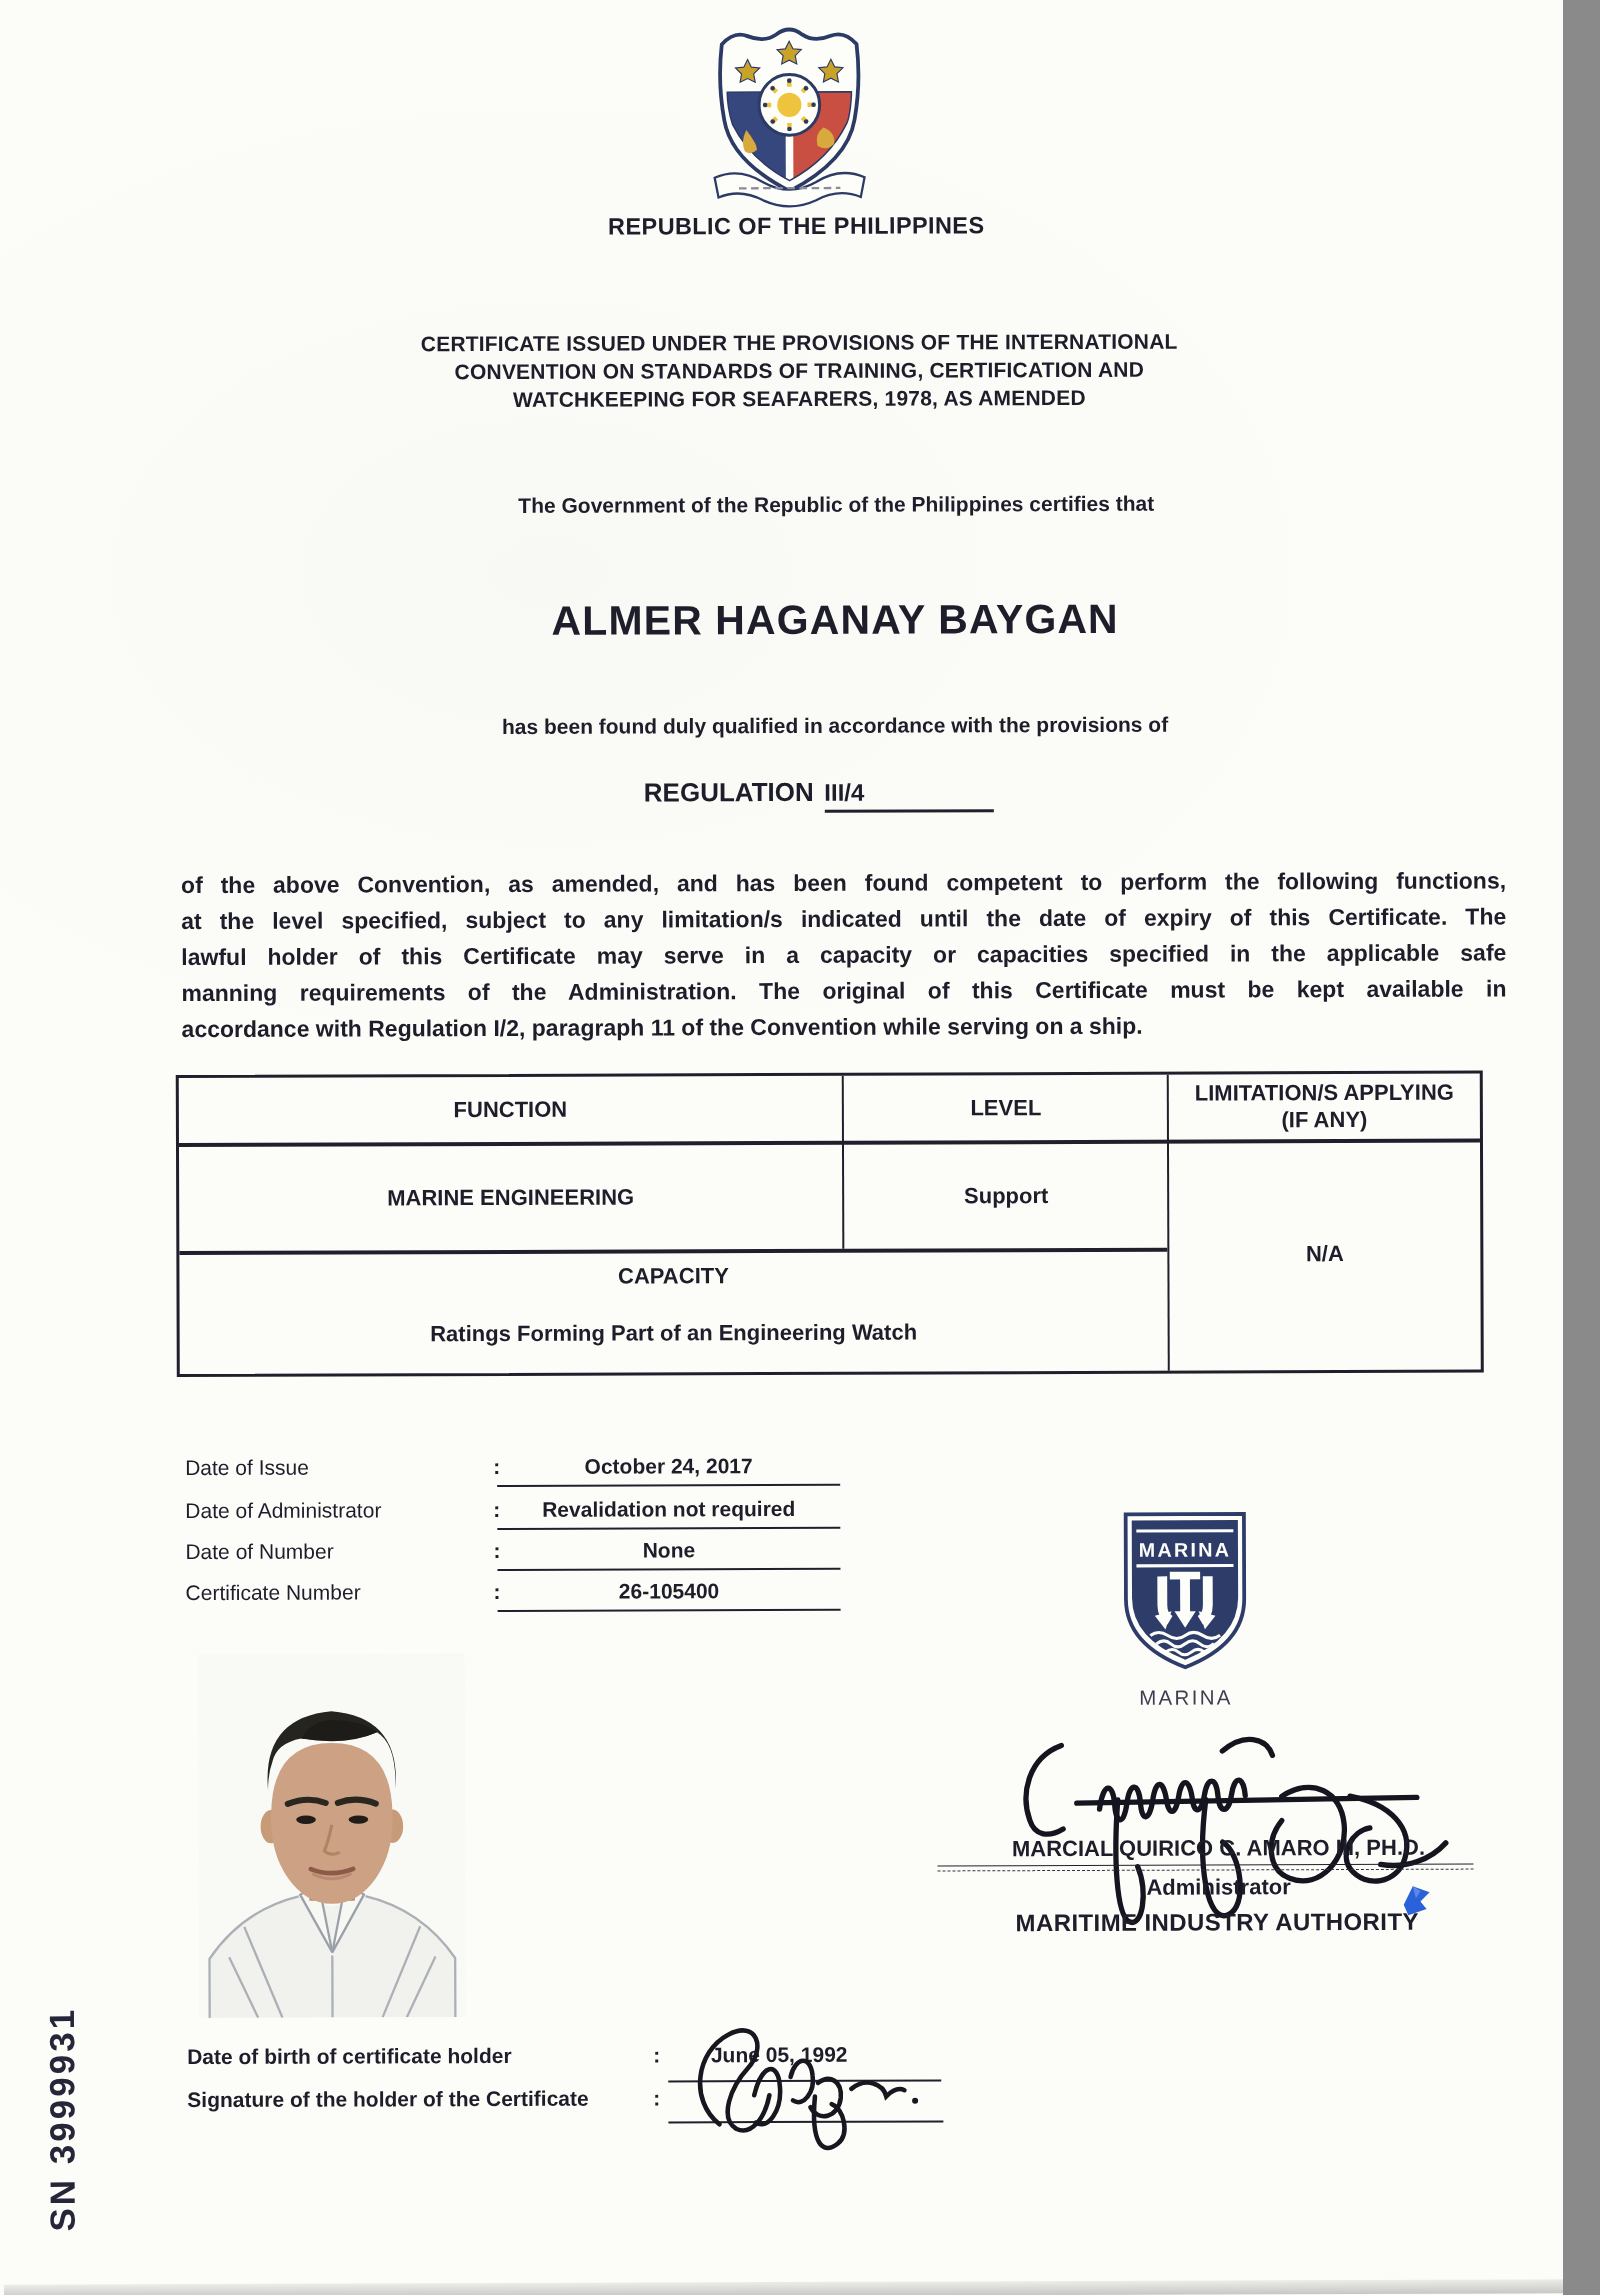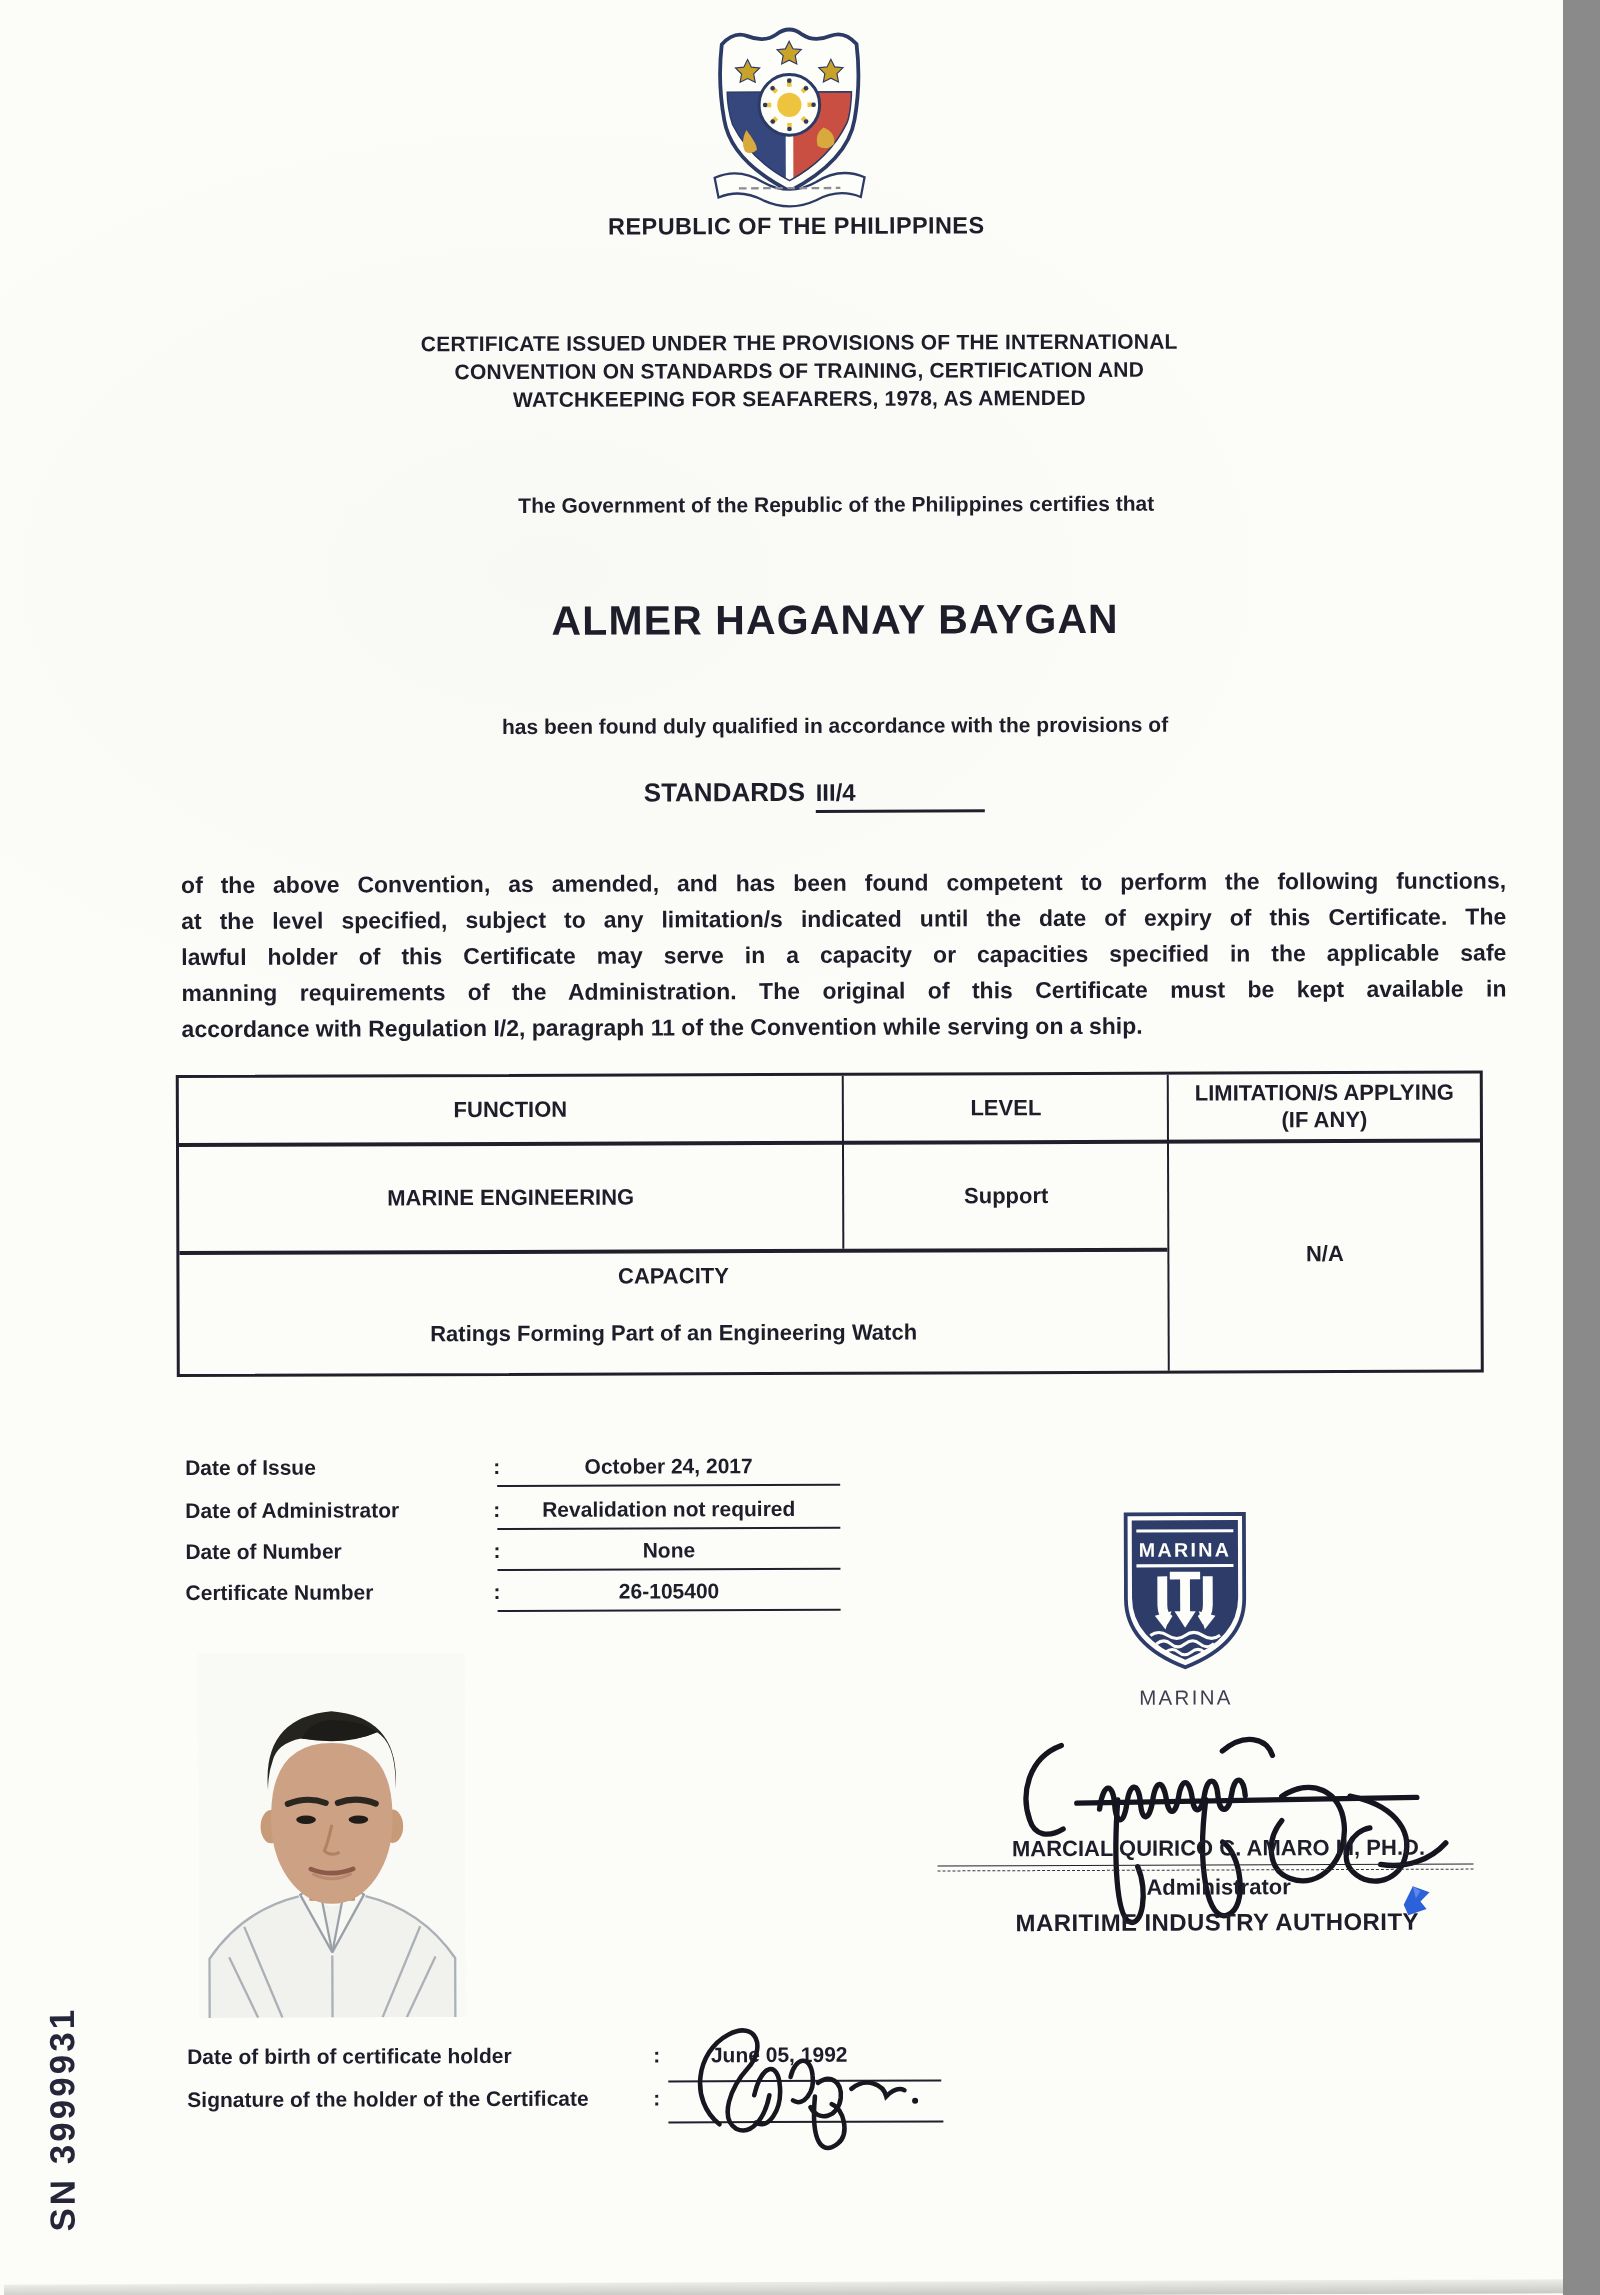--- a/index.html
+++ b/index.html
@@ -23,21 +23,21 @@
   
   .bodytext{left:182px;top:865px;width:1325px;font-size:23px;line-height:36px;}
   .bline{text-align:justify;text-align-last:justify;white-space:normal;}
   .bline.last{text-align-last:left;}
   
   .cert-table{left:176px;top:1073px;width:1301px;height:296px;border:3.8px solid #20202c;}
   .cell{position:absolute;display:flex;align-items:center;justify-content:center;font-weight:700;font-size:22px;}
   .ln{position:absolute;background:#20202c;}
   
   .drow{left:0;top:0;width:1600px;height:35px;}
-  .dlabel{position:absolute;left:184px;top:0;font-size:21px;font-weight:700;}
+  .dlabel{position:absolute;left:184px;top:0;font-size:21px;font-weight:400;}
   .dcolon{position:absolute;left:492px;top:0;font-size:21px;font-weight:700;}
   .dval{position:absolute;left:496px;top:0;width:343px;text-align:center;font-size:21px;font-weight:700;border-bottom:2.3px solid #20202c;padding-bottom:6px;}
   
   .marina-caption{left:1108px;top:1687px;width:152px;font-size:20.5px;letter-spacing:2.3px;color:#3e3e50;font-weight:400;}
   
   .sig-name{left:958px;top:1837px;width:516px;font-size:22px;}
   .sig-rule{left:935px;top:1866px;width:536px;height:3.8px;border-top:1.5px solid #20202c;border-bottom:1.5px dashed #34343f;}
   .sig-title{left:958px;top:1876px;width:516px;font-size:22px;}
   .sig-org{left:949px;top:1910px;width:531px;font-size:24px;letter-spacing:0.4px;}
   
@@ -101,21 +101,21 @@
       <div>WATCHKEEPING FOR SEAFARERS, 1978, AS AMENDED</div>
     </div>
 
     <div class="abs t ctr certifies">The Government of the Republic of the Philippines certifies that</div>
 
     <div class="abs t ctr holder-name">ALMER HAGANAY BAYGAN</div>
 
     <div class="abs t ctr qualified">has been found duly qualified in accordance with the provisions of</div>
 
     <div class="abs t regulation">
-      <span>STANDARDS</span><span class="reg-val">III/4</span>
+      <span>REGULATION</span><span class="reg-val">III/4</span>
     </div>
 
     <div class="abs t bodytext">
       <div class="bline">of the above Convention, as amended, and has been found competent to perform the following functions,</div>
       <div class="bline">at the level specified, subject to any limitation/s indicated until the date of expiry of this Certificate. The</div>
       <div class="bline">lawful holder of this Certificate may serve in a capacity or capacities specified in the applicable safe</div>
       <div class="bline">manning requirements of the Administration. The original of this Certificate must be kept available in</div>
       <div class="bline last">accordance with Regulation I/2, paragraph 11 of the Convention while serving on a ship.</div>
     </div>
 

